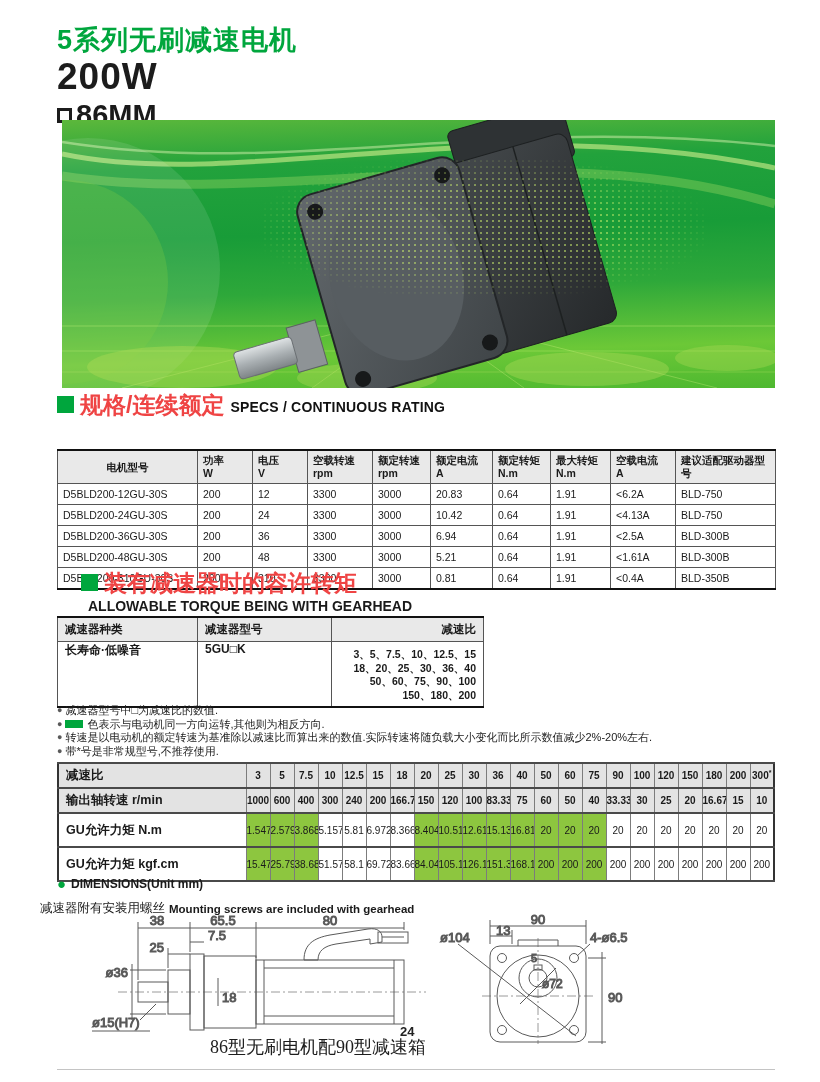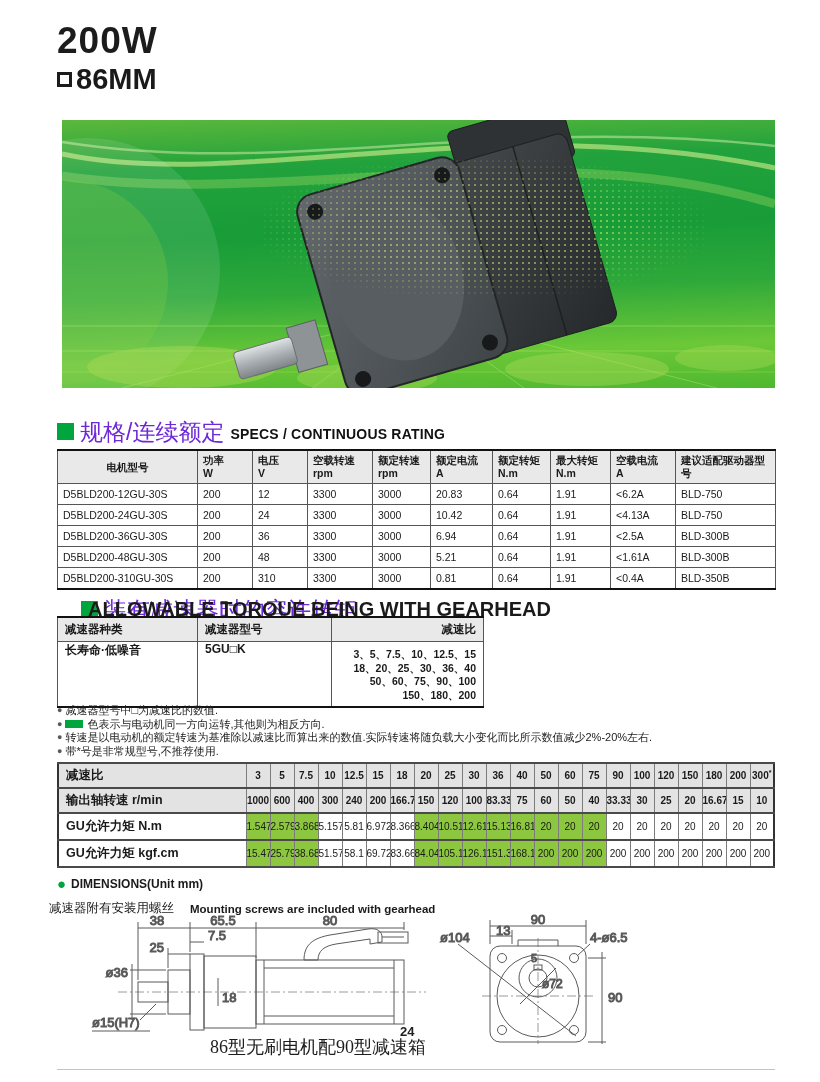--- a/index.html
+++ b/index.html
@@ -22,23 +22,23 @@
   .banner .dots { position:absolute; left:28%; top:14%; width:62%; height:52%;
     background-image:radial-gradient(rgba(205,240,110,.95) 1px, transparent 1.4px);
     background-size:6px 6px; opacity:.55;
     -webkit-mask-image:radial-gradient(ellipse at 50% 50%, #000 40%, transparent 75%);
     mask-image:radial-gradient(ellipse at 50% 50%, #000 40%, transparent 75%); }
   .banner svg { position:absolute; left:0; top:0; }
 
   
   .sec { position:absolute; display:flex; align-items:flex-end; gap:6px; }
   .sec .sq { width:17px; height:17px; background:#00a63d; margin-bottom:4px; }
-  .sec .cn { font-size:23px; font-weight:normal; color:#6d28d9; line-height:1;margin-top:27px; }
+  .sec .cn { font-size:23px; font-weight:bold; color:#ef4444; line-height:1; }
   .sec .en { font-size:14px; font-weight:bold; color:#111; margin-bottom:2px; letter-spacing:.2px; }
-  .sec2-en { position:absolute; left:88px; top:598px; font-size:20px; font-weight:bold; }
+  .sec2-en { position:absolute; left:88px; top:598px; font-size:14px; font-weight:bold; }
 
   
   table { border-collapse:collapse; table-layout:fixed; }
   td, th { overflow:hidden; }
 
   
   .spec-t { position:absolute; left:57px; top:426px; width:718px; border:1px solid #333; border-top:2px solid #111; border-bottom:2px solid #111;margin-top:23px; }
   .spec-t th { background:#e9e9e9; font-size:10.5px; font-weight:bold; text-align:left; padding:3px 5px; height:33px; border:1px solid #555; vertical-align:middle; line-height:1.25; }
   .spec-t th.center { text-align:center; }
   .spec-t td { font-size:10.5px; padding:2px 5px; height:21px; border:1px solid #555; vertical-align:middle; }
@@ -57,43 +57,44 @@
   .notes .blt { color:#5a5a5a; font-size:9px; }
   .notes .swatch { display:inline-block; width:18px; height:8px; background:#00a63d; margin-right:1px; }
 
   
   .tq-t { position:absolute; left:57px; top:762px; width:718px; border:2px solid #333; }
   .tq-t td { border:1px solid #7c7c7c; border-top:2px solid #4a4a4a; border-bottom:2px solid #4a4a4a; text-align:center; font-size:10px; height:25px; vertical-align:middle; }
   .tq-t td.lbl { text-align:left; padding-left:7px; font-size:12.5px; font-weight:bold; }
   .tq-t tr.gray td { background:#e3e3e3; }
   .tq-t tr.gray td { font-weight:bold; }
   .tq-t td.hl { background:#8dc63f; }
-  .tq-t tr.torq td { height:27px; }
+  .tq-t tr.torq td { height:34px; }
   sup { font-size:7px; }
 
   
   .dims-head { position:absolute; left:57px; top:876px; display:flex; align-items:flex-end; gap:5px; }
   .dims-head .blt { color:#00a63d; font-size:15px; line-height:1; margin-bottom:2px; }
   .dims-head .cn { font-size:19px; font-weight:bold; }
   .dims-head .en { font-size:12px; font-weight:bold; margin-bottom:2px; }
-  .dims-note { position:absolute; left:49px; top:900px; font-size:12.5px; display:flex; gap:16px; align-items:center; }
+  .dims-note { position:absolute; left:40px; top:900px; font-size:12.5px; display:flex; gap:4px; align-items:center; }
   .dims-note .en { font-size:11.5px; font-weight:bold; }
   .drawing { position:absolute; left:90px; top:914px; }
   .drawing text { font-family:"Liberation Sans", sans-serif; fill:#4f4f4f; }
 
   .caption { position:absolute; left:210px; top:1035px; font-family:"Liberation Serif", serif; font-size:18px; color:#1d1d1d; }
   .pagenum { position:absolute; left:400px; top:1024px; font-size:13px; font-weight:bold; color:#222; }
   .footrule { position:absolute; left:57px; top:1069px; width:718px; border-top:1px solid #c4c4c4; }
 </style>
 </head>
 <body>
 
 <div class="page">
 
   <div class="hdr">
+    <div class="series">5系列无刷减速电机</div>
     <div class="power">200W</div>
     <div class="frame">
       <span class="frame-sq"></span>
       <span>86MM</span>
     </div>
   </div>
 
   <div class="banner">
     <svg width="713" height="268" viewBox="0 0 713 268">
       <defs>

